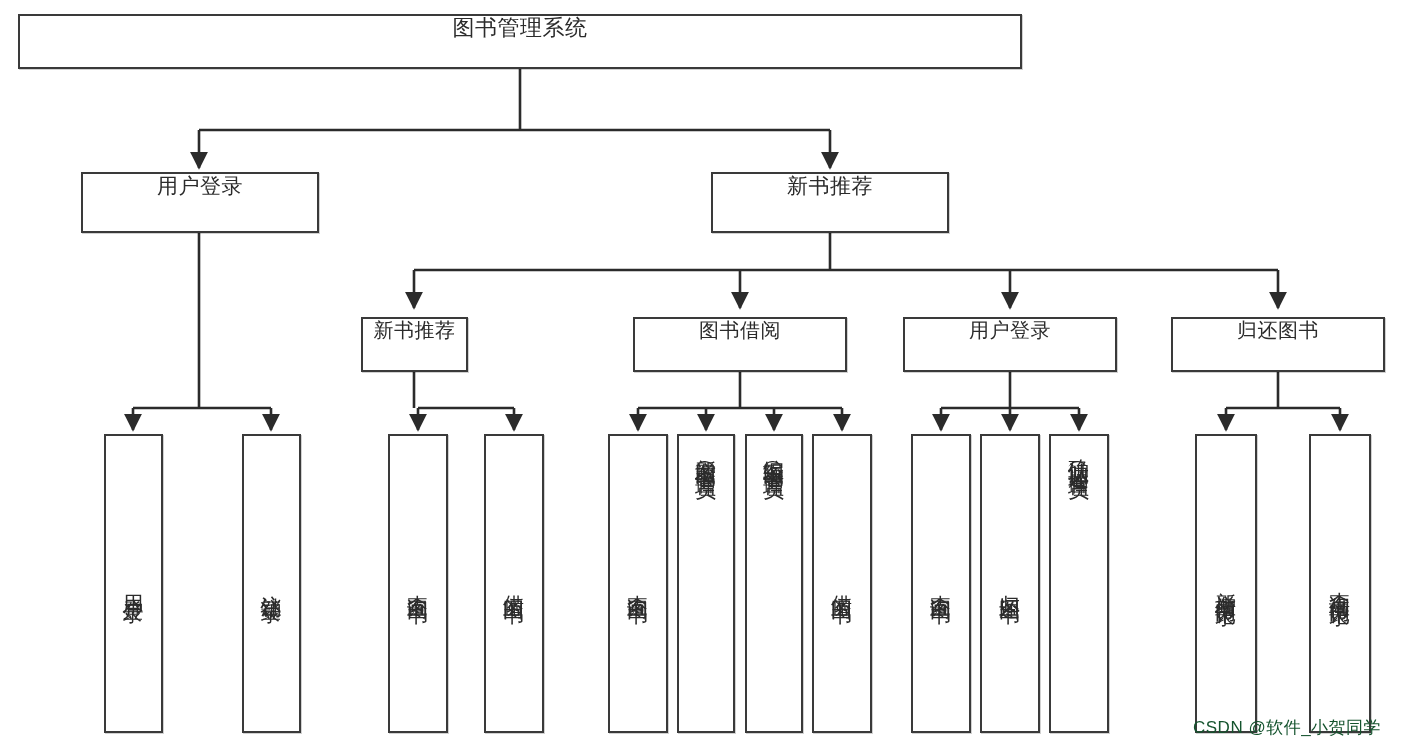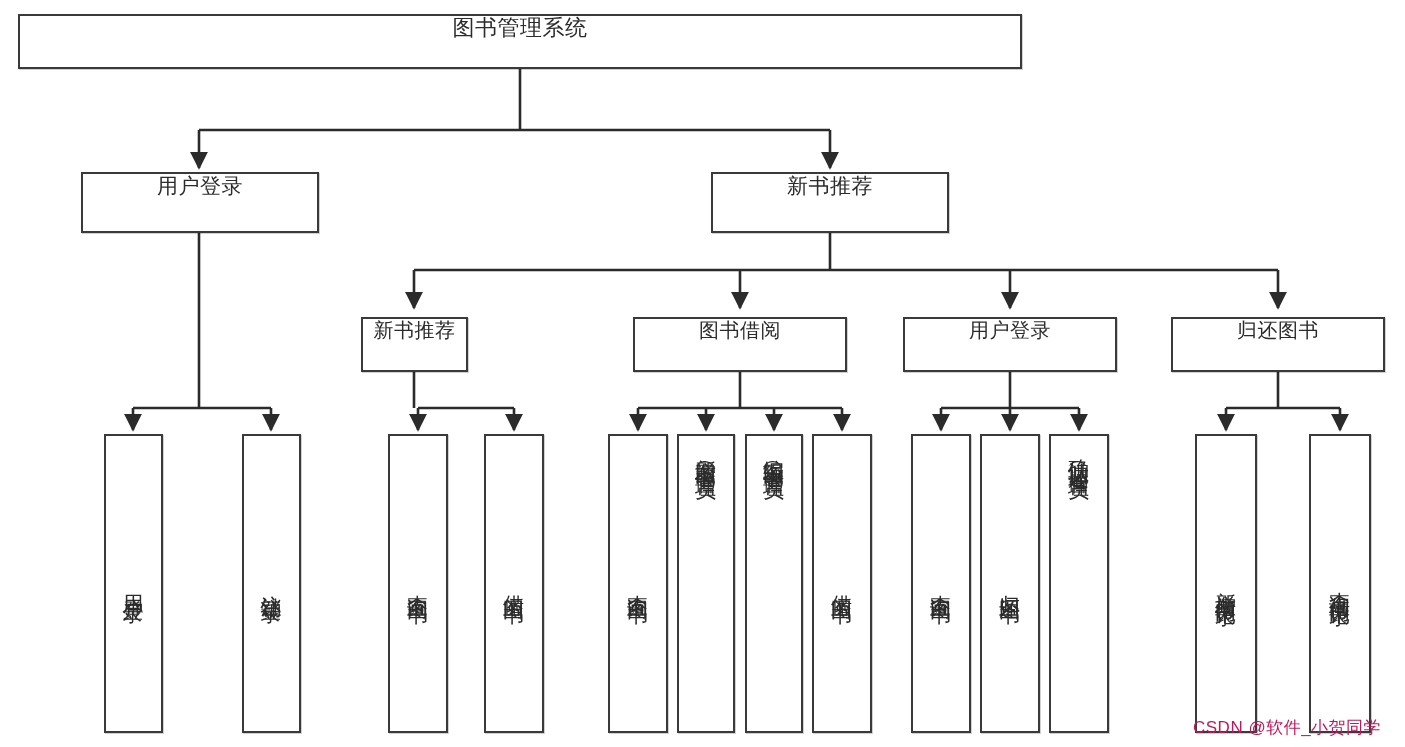--- a/index.html
+++ b/index.html
@@ -59,21 +59,21 @@
     white-space: normal;
     line-height: 1;
     max-height: 100%;
   }
   .node.leaf.tall-text {
     align-items: flex-start;
   }
   .watermark {
     position: absolute;
     font-size: 17px;
-    color: #be185d;
+    color: #14532d;
     letter-spacing: 0.5px;
     white-space: nowrap;
     user-select: none;
   }
 </style>
 </head>
 <body>
 
 <div id="canvas">
 

